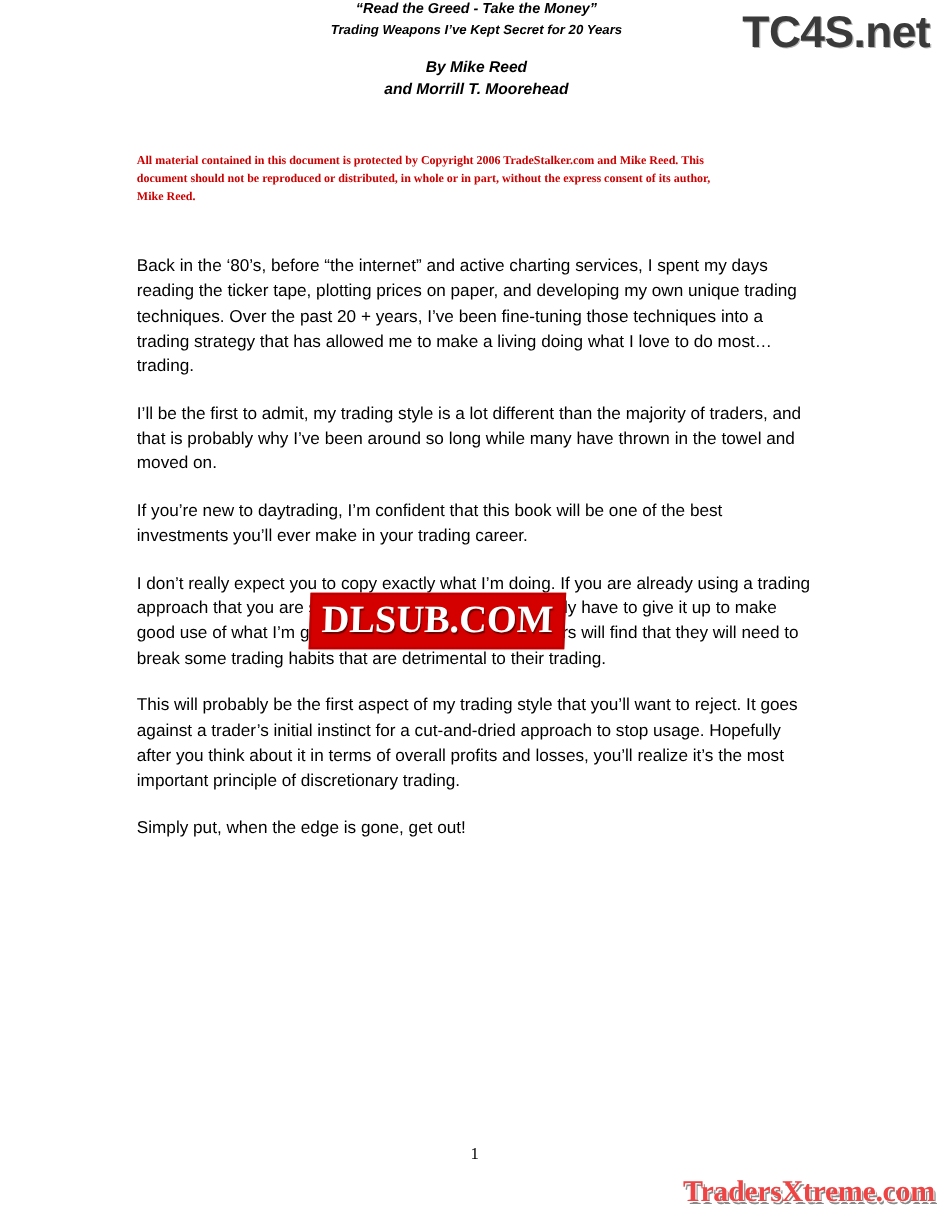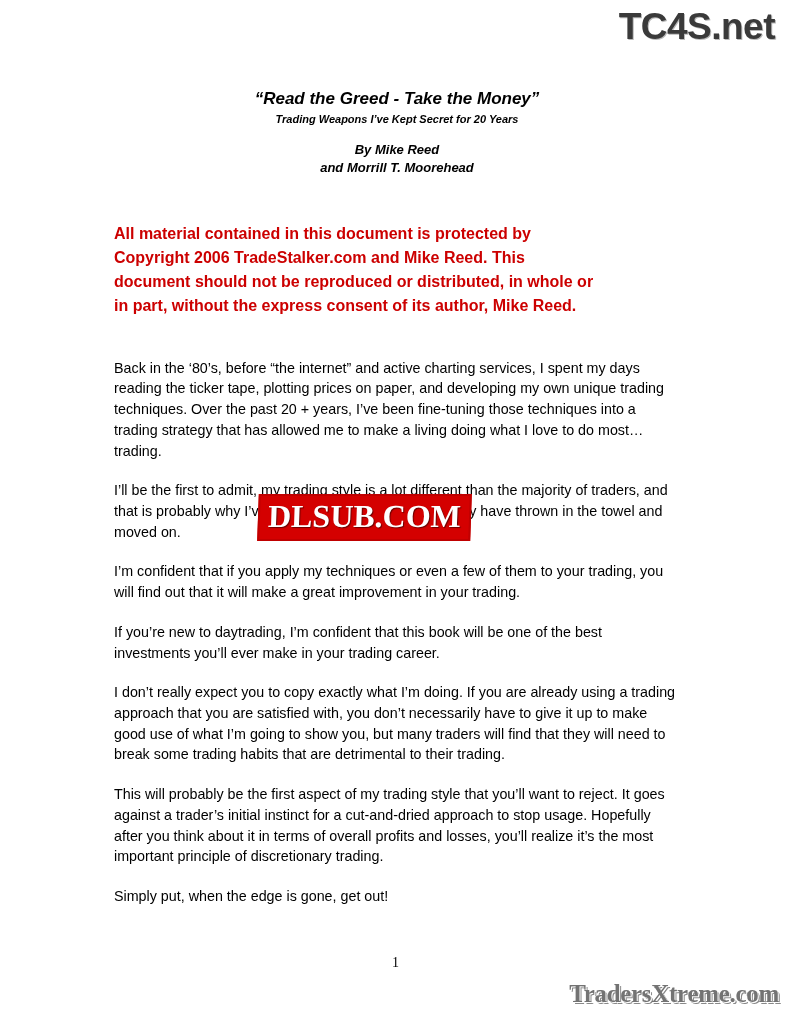--- a/index.html
+++ b/index.html
@@ -38,21 +38,21 @@
   }
 
   
   .watermark-bottom {
     position: absolute;
     bottom: 8px;
     right: 12px;
     font-family: "Liberation Serif", serif;
     font-size: 25px;
     font-weight: bold;
-    color: #737373;
+    color: #ef4444;
     letter-spacing: -0.3px;
     white-space: nowrap;
     text-shadow: 1px 1px 0 #ffffff, 2px 2px 0 #888888;
   }
 
   
   .watermark-center {
     position: absolute;
     left: 258px;
     top: 494px;
@@ -73,46 +73,45 @@
   
   .content {
     position: absolute;
     left: 114px;
     top: 0;
     width: 566px;
   }
 
   .title {
     text-align: center;
-    font-size: 17px;
+    font-size: 12px;
     font-weight: bold;
     font-style: italic;
-    margin-top: 88px;
     line-height: 1.25;
   }
   .subtitle {
     text-align: center;
     font-size: 11px;
     font-weight: bold;
     font-style: italic;
     margin-top: 4px;
   }
   .byline {
     text-align: center;
     font-size: 13px;
     font-weight: bold;
     font-style: italic;
     margin-top: 16px;
     line-height: 1.4;
   }
 
   .copyright {
     margin-top: 44px;
-    font-family: Liberation Sans, sans-serif;
-    font-size: 16px;
+    font-family: Liberation Serif, serif;
+    font-size: 10px;
     font-weight: bold;
     color: #cc0000;
     line-height: 1.5;
     width: 480px;
   }
 
   .section-heading {
     text-align: center;
     font-size: 14px;
     font-weight: bold;
@@ -156,21 +155,20 @@
       <div>By Mike Reed</div>
       <div>and Morrill T. Moorehead</div>
     </div>
 
     <div class="copyright">All material contained in this document is protected by Copyright 2006 TradeStalker.com and Mike Reed. This document should not be reproduced or distributed, in whole or in part, without the express consent of its author, Mike Reed.</div>
 
 
     <div class="paras">
       <div class="para">Back in the ‘80’s, before “the internet” and active charting services, I spent my days reading the ticker tape, plotting prices on paper, and developing my own unique trading techniques.  Over the past 20 + years, I’ve been fine-tuning those techniques into a trading strategy that has allowed me to make a living doing what I love to do most… trading.</div>
       <div class="para">I’ll be the first to admit, my trading style is a lot different than the majority of traders, and that is probably why I’ve been around so long while many have thrown in the towel and moved on.</div>
-      <div class="para">I’m confident that if you apply my techniques or even a few of them to your trading, you will find out that it will make a great improvement in your trading.</div>
       <div class="para">If you’re new to daytrading, I’m confident that this book will be one of the best investments you’ll ever make in your trading career.</div>
       <div class="para">I don’t really expect you to copy exactly what I’m doing.  If you are already using a trading approach that you are satisfied with, you don’t necessarily have to give it up to make good use of what I’m going to show you, but many traders will find that they will need to break some trading habits that are detrimental to their trading.</div>
       <div class="para">This will probably be the first aspect of my trading style that you’ll want to reject.  It goes against a trader’s initial instinct for a cut-and-dried approach to stop usage. Hopefully after you think about it in terms of overall profits and losses, you’ll realize it’s the most important principle of discretionary trading.</div>
       <div class="para">Simply put, when the edge is gone, get out!</div>
     </div>
 
   </div>
 
   <div class="watermark-center">DLSUB.COM</div>
 

